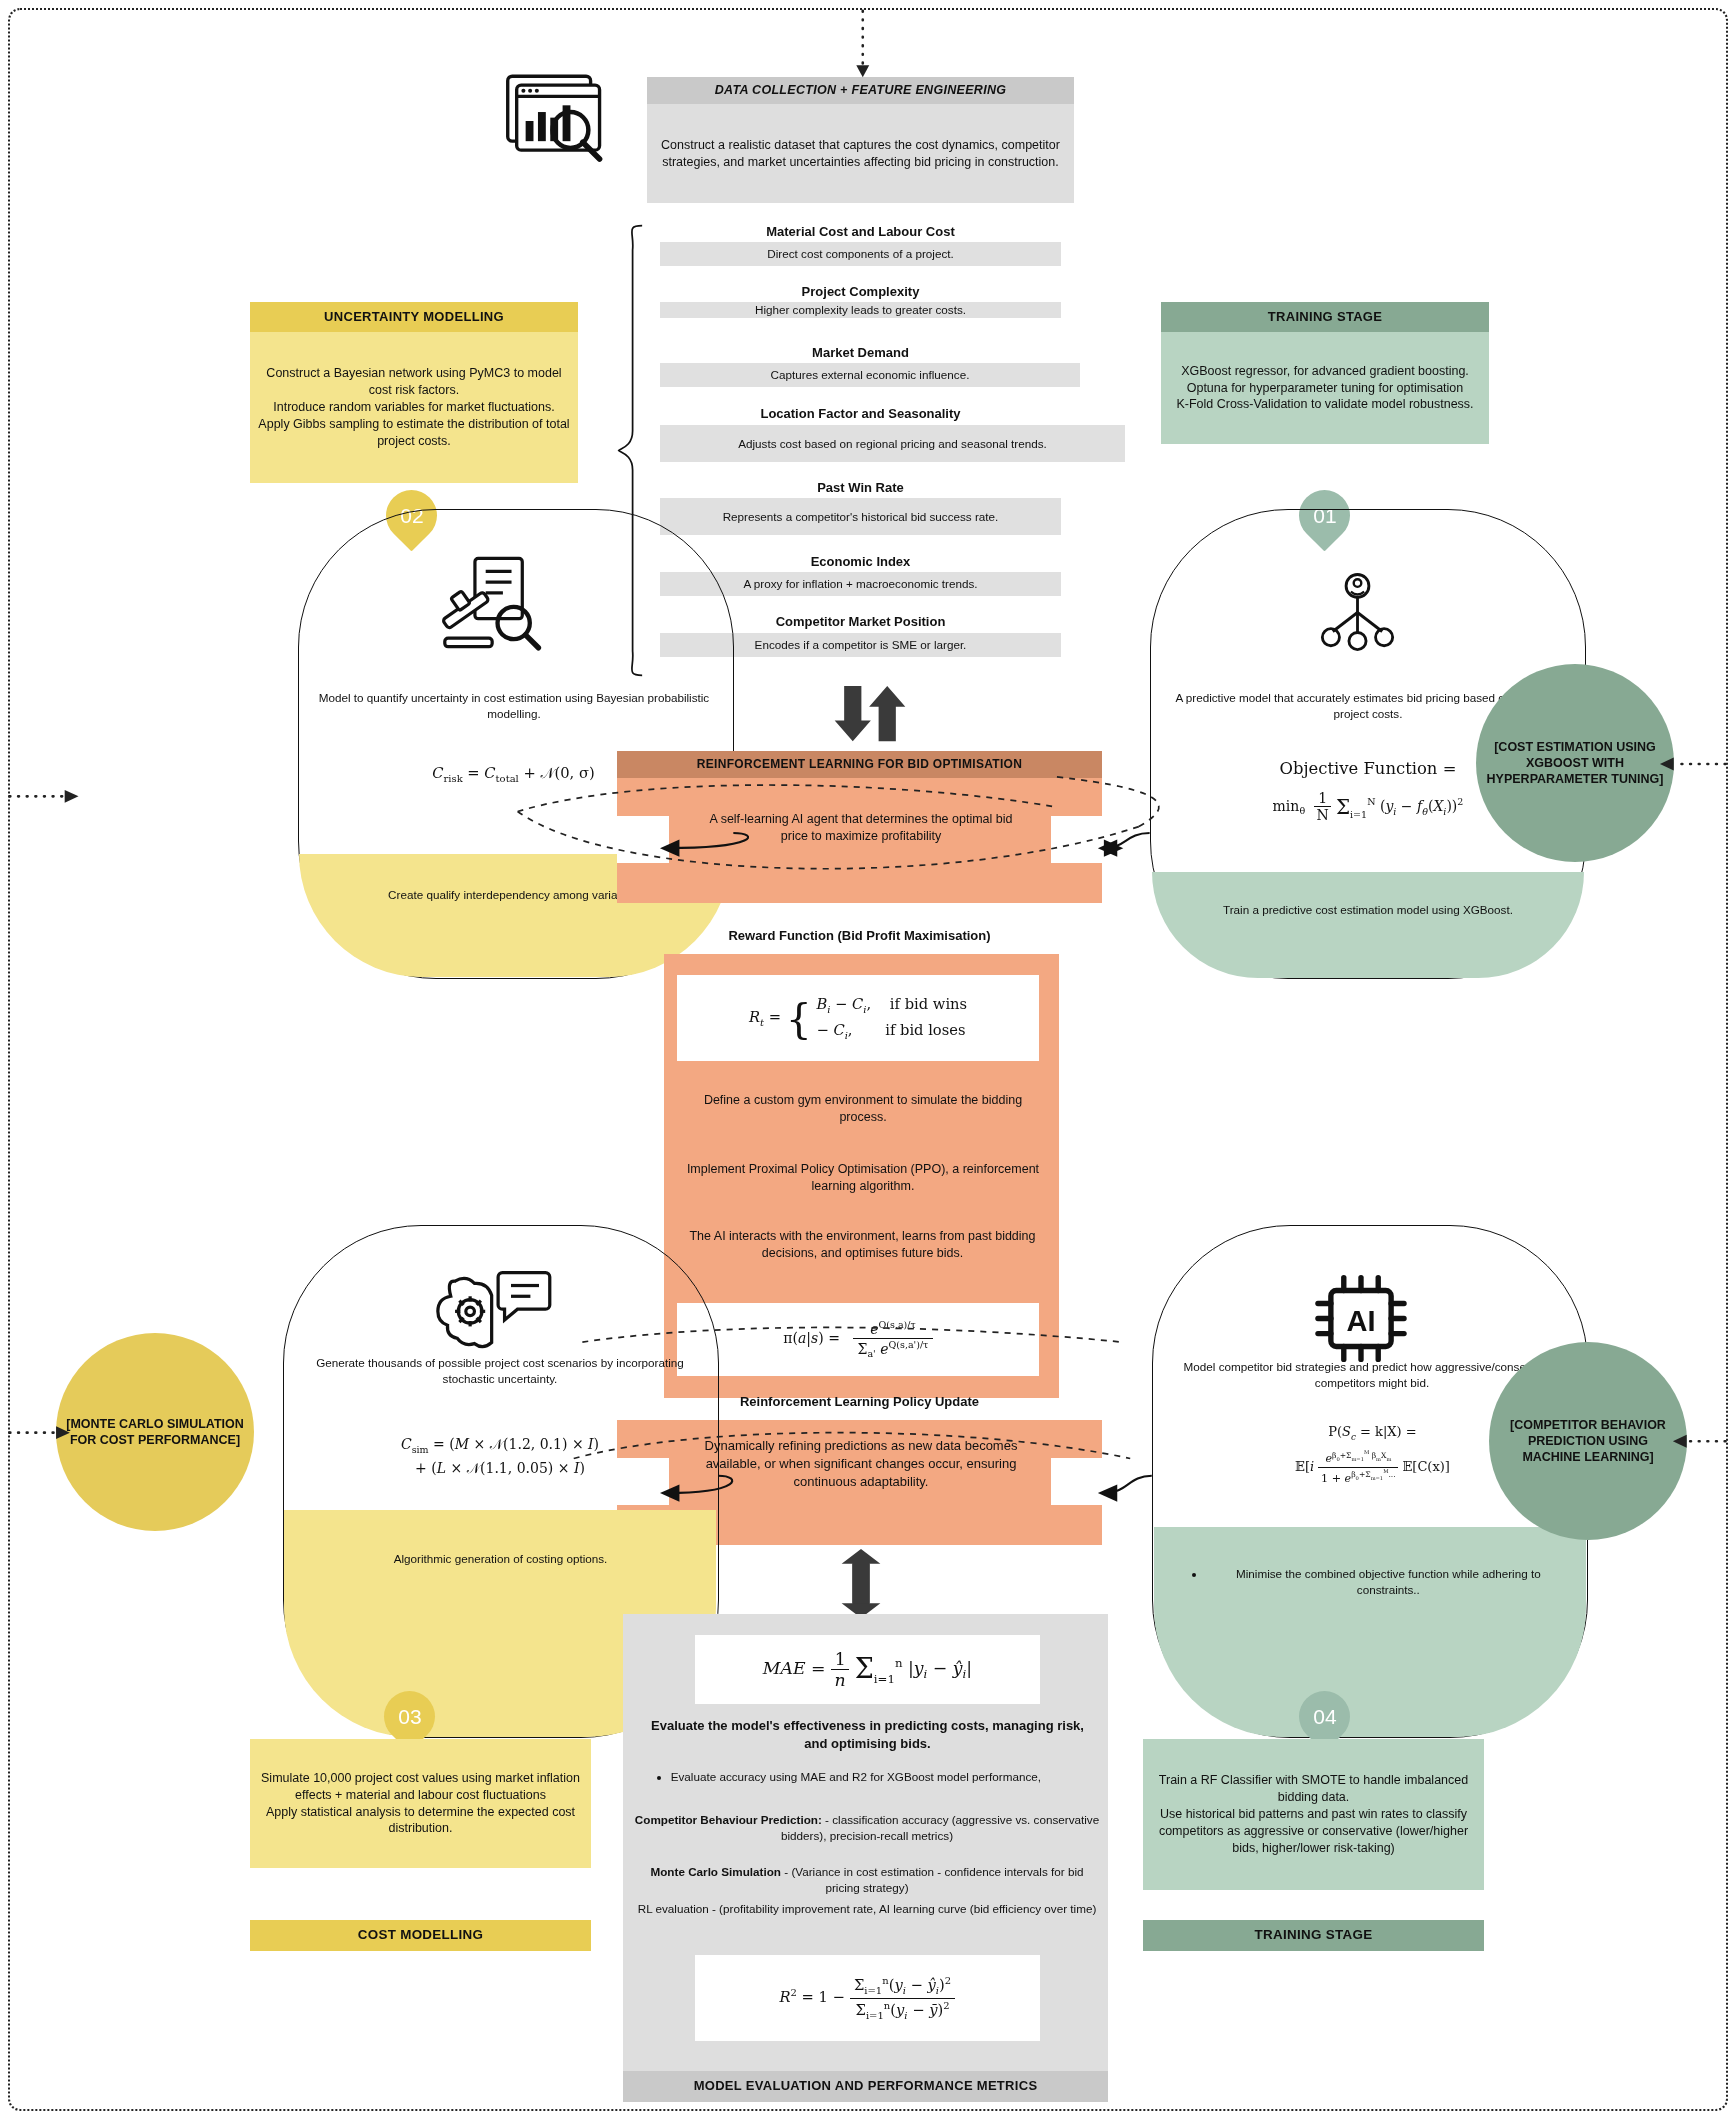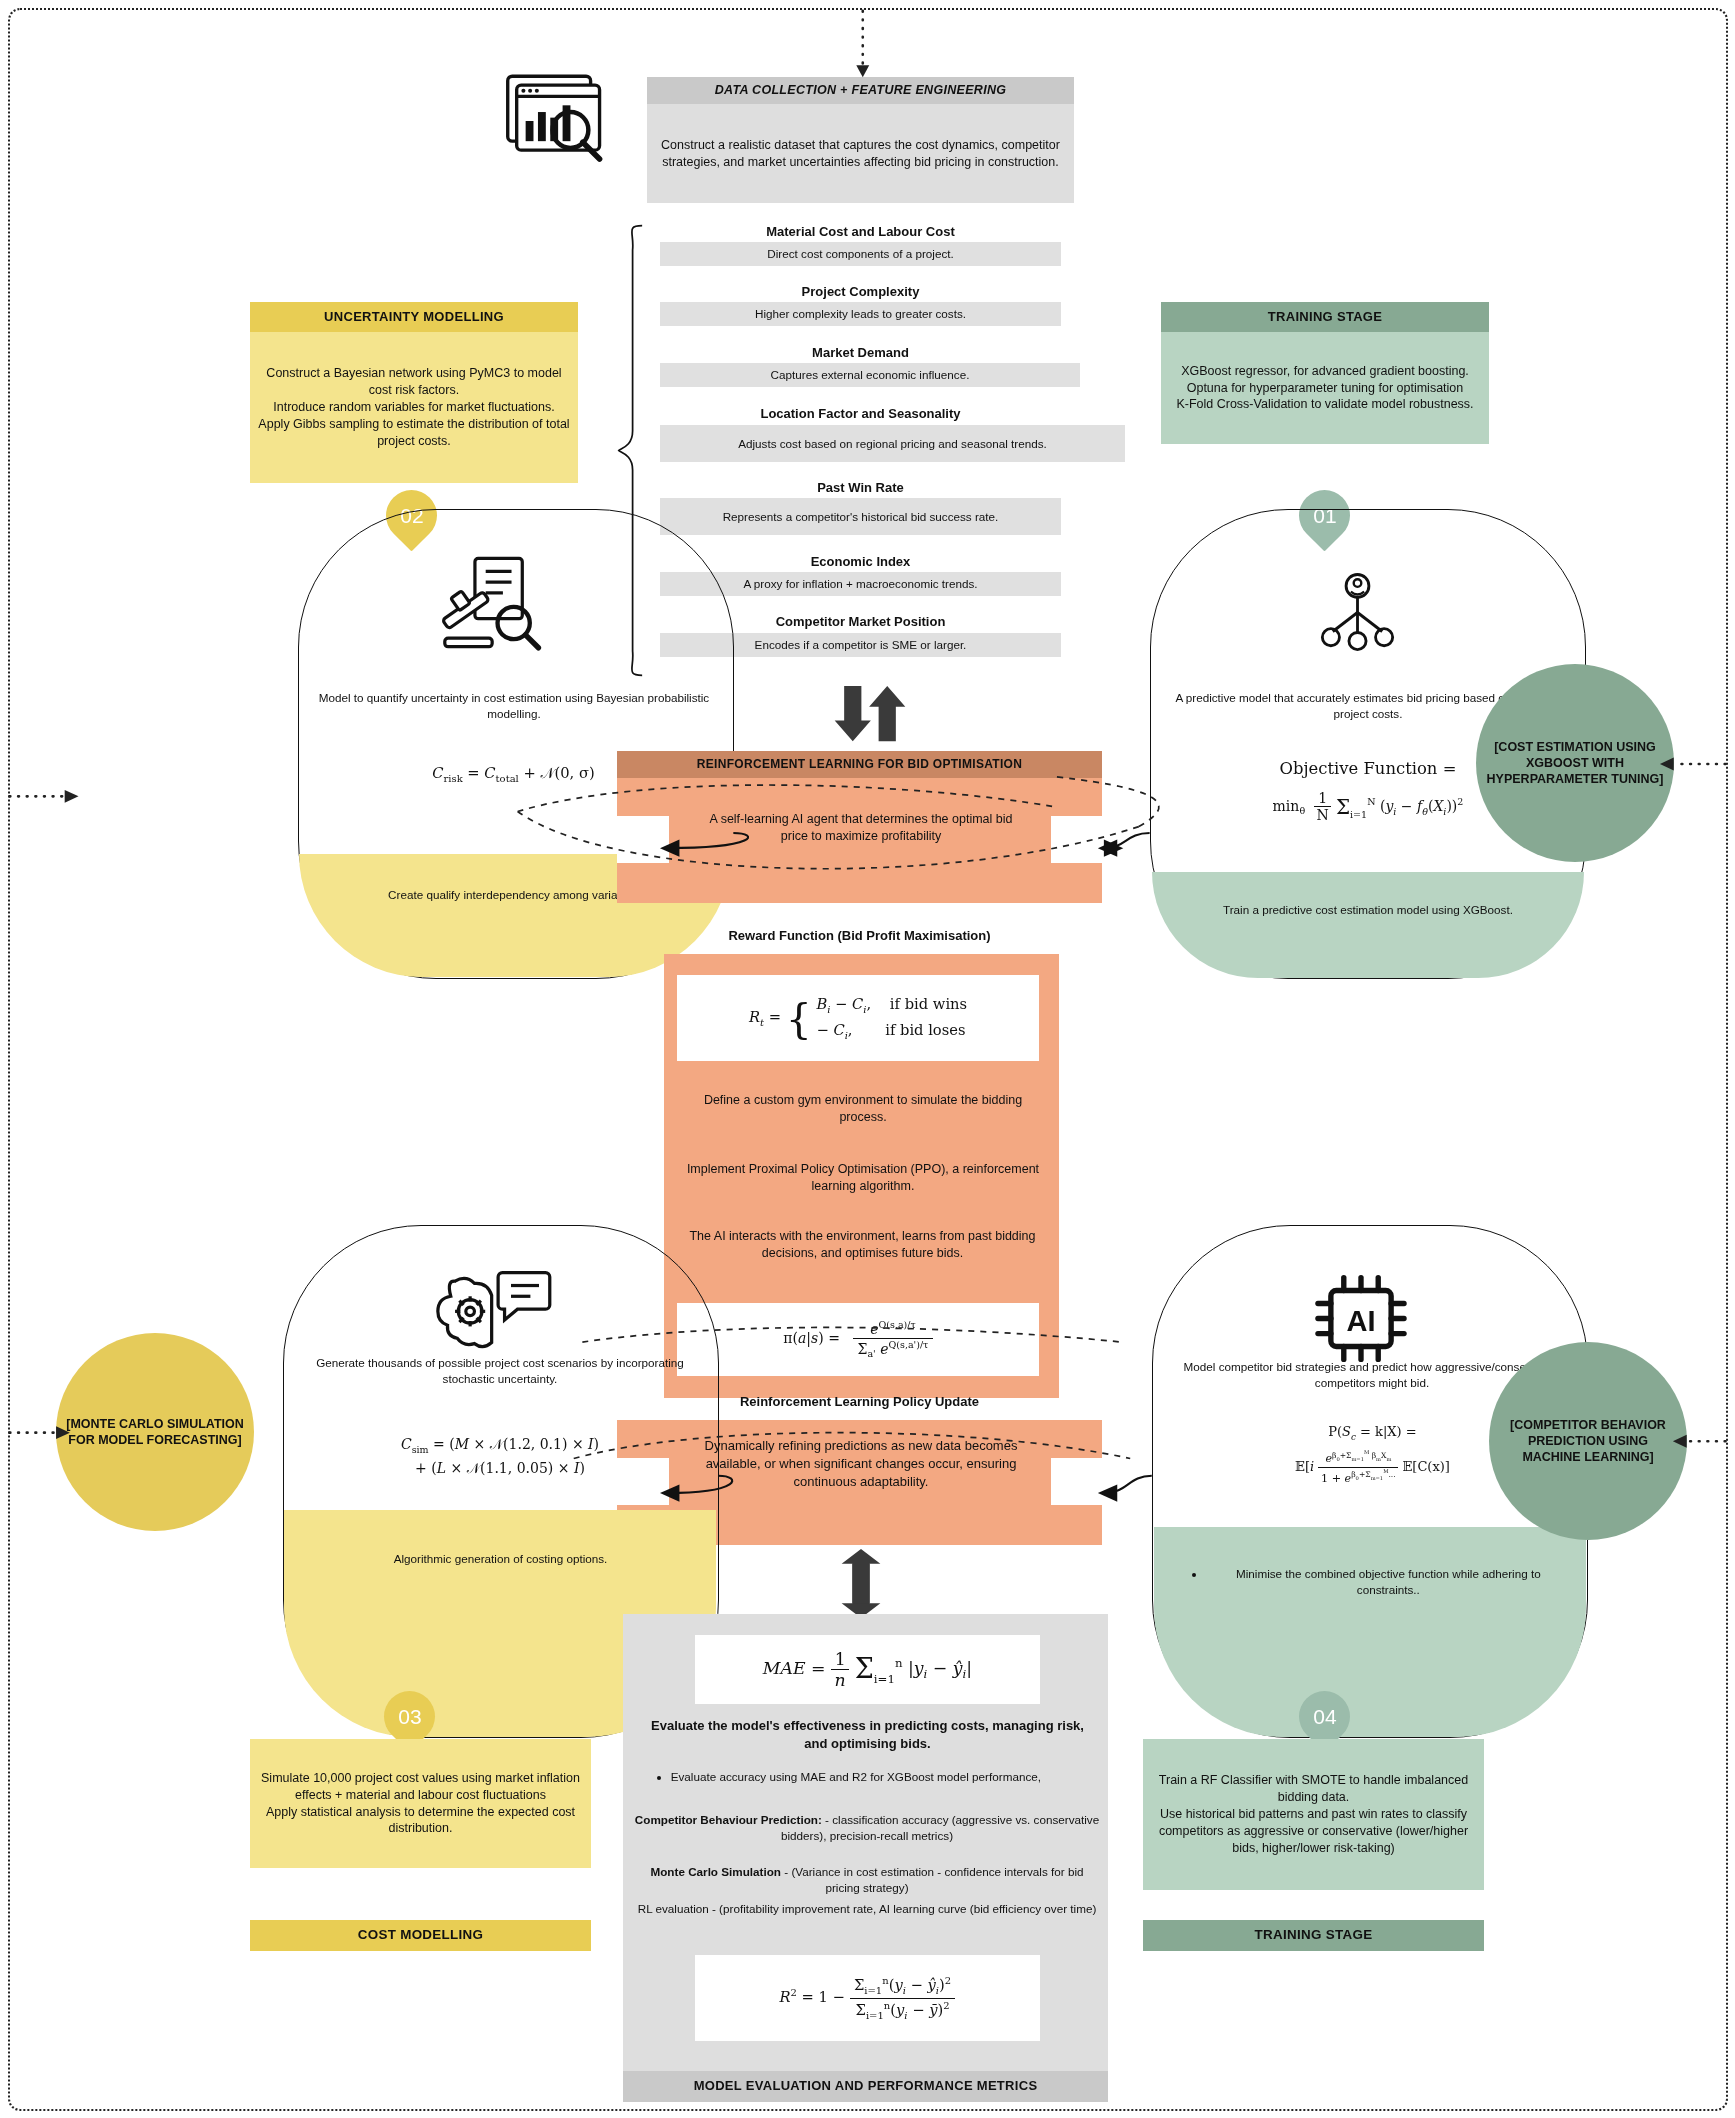--- a/index.html
+++ b/index.html
@@ -160,21 +160,21 @@
   <div class="abs" style="left:617px; top:224px; width:26px; height:453px;">
     <svg width="26" height="453" viewBox="0 0 60 1050" preserveAspectRatio="none">
       <path d="M58 4 C20 4, 40 20, 36 60 L36 480 C36 516, 8 520, 4 525 C8 530, 36 534, 36 570 L36 990 C40 1030, 20 1046, 58 1046" fill="none" stroke="#111" stroke-width="4"></path>
     </svg>
   </div>
 
   <div class="abs mid-label" style="left:647px; top:224px; width:427px;">Material Cost and Labour Cost</div>
   <div class="abs mid-sub" style="left:660px; top:242px; width:401px; height:24px; display:flex; align-items:center; justify-content:center;">Direct cost components of a project.</div>
 
   <div class="abs mid-label" style="left:647px; top:284px; width:427px;">Project Complexity</div>
-  <div class="abs mid-sub" style="left:660px; top:302px; width:401px; height:24px; display:flex; align-items:center; justify-content:center;">Higher complexity leads to greater costs.</div>
+  <div class="abs mid-sub" style="left:660px; top:302px; width:401px; height:16px; display:flex; align-items:center; justify-content:center;">Higher complexity leads to greater costs.</div>
 
   <div class="abs mid-label" style="left:647px; top:345px; width:427px;">Market Demand</div>
   <div class="abs mid-sub" style="left:660px; top:363px; width:420px; height:24px; display:flex; align-items:center; justify-content:center;">Captures external economic influence.</div>
 
   <div class="abs mid-label" style="left:647px; top:406px; width:427px;">Location Factor and Seasonality</div>
   <div class="abs mid-sub" style="left:660px; top:425px; width:465px; height:37px; display:flex; align-items:center; justify-content:center;">Adjusts cost based on regional pricing and seasonal trends.</div>
 
   <div class="abs mid-label" style="left:647px; top:480px; width:427px;">Past Win Rate</div>
   <div class="abs mid-sub" style="left:660px; top:498px; width:401px; height:37px; display:flex; align-items:center; justify-content:center;">Represents a competitor's historical bid success rate.</div>
 
@@ -346,21 +346,21 @@
 
   <div class="abs txt-c small" style="left:293px; top:1355px; width:414px;">Generate thousands of possible project cost scenarios by incorporating stochastic uncertainty.</div>
 
   <div class="abs formula" style="left:293px; top:1433px; width:414px; font-size:14px; line-height:1.6; text-align:center;">
     <i>C</i><sub>sim</sub> = (<i>M</i> × 𝒩(1.2, 0.1) × <i>I</i>)<br>
     + (<i>L</i> × 𝒩(1.1, 0.05) × <i>I</i>)
   </div>
 
   <div class="abs txt-c small" style="left:302px; top:1551px; width:397px;">Algorithmic generation of costing options.</div>
 
-  <div class="abs side-circle circle-yellow" style="left:56px; top:1333px; width:198px; height:198px;">[MONTE CARLO SIMULATION FOR MODEL FORECASTING]</div>
+  <div class="abs side-circle circle-yellow" style="left:56px; top:1333px; width:198px; height:198px;">[MONTE CARLO SIMULATION FOR COST PERFORMANCE]</div>
 
   <div class="abs pin pin-yellow" style="left:384px; top:1691px;">
     <span>03</span>
   </div>
 
   <div class="abs body-box yellow-body" style="left:250px; top:1739px; width:341px; height:129px; font-size:12.5px; white-space:pre-line;">Simulate 10,000 project cost values using market inflation effects + material and labour cost fluctuations
 Apply statistical analysis to determine the expected cost distribution.</div>
   <div class="abs hdr yellow-hdr" style="left:250px; top:1920px; width:341px; height:31px; font-size:13.4px;">COST MODELLING</div>
 
   <div class="abs capsule" style="left:1152px; top:1225px; width:436px; height:513px;"></div>

